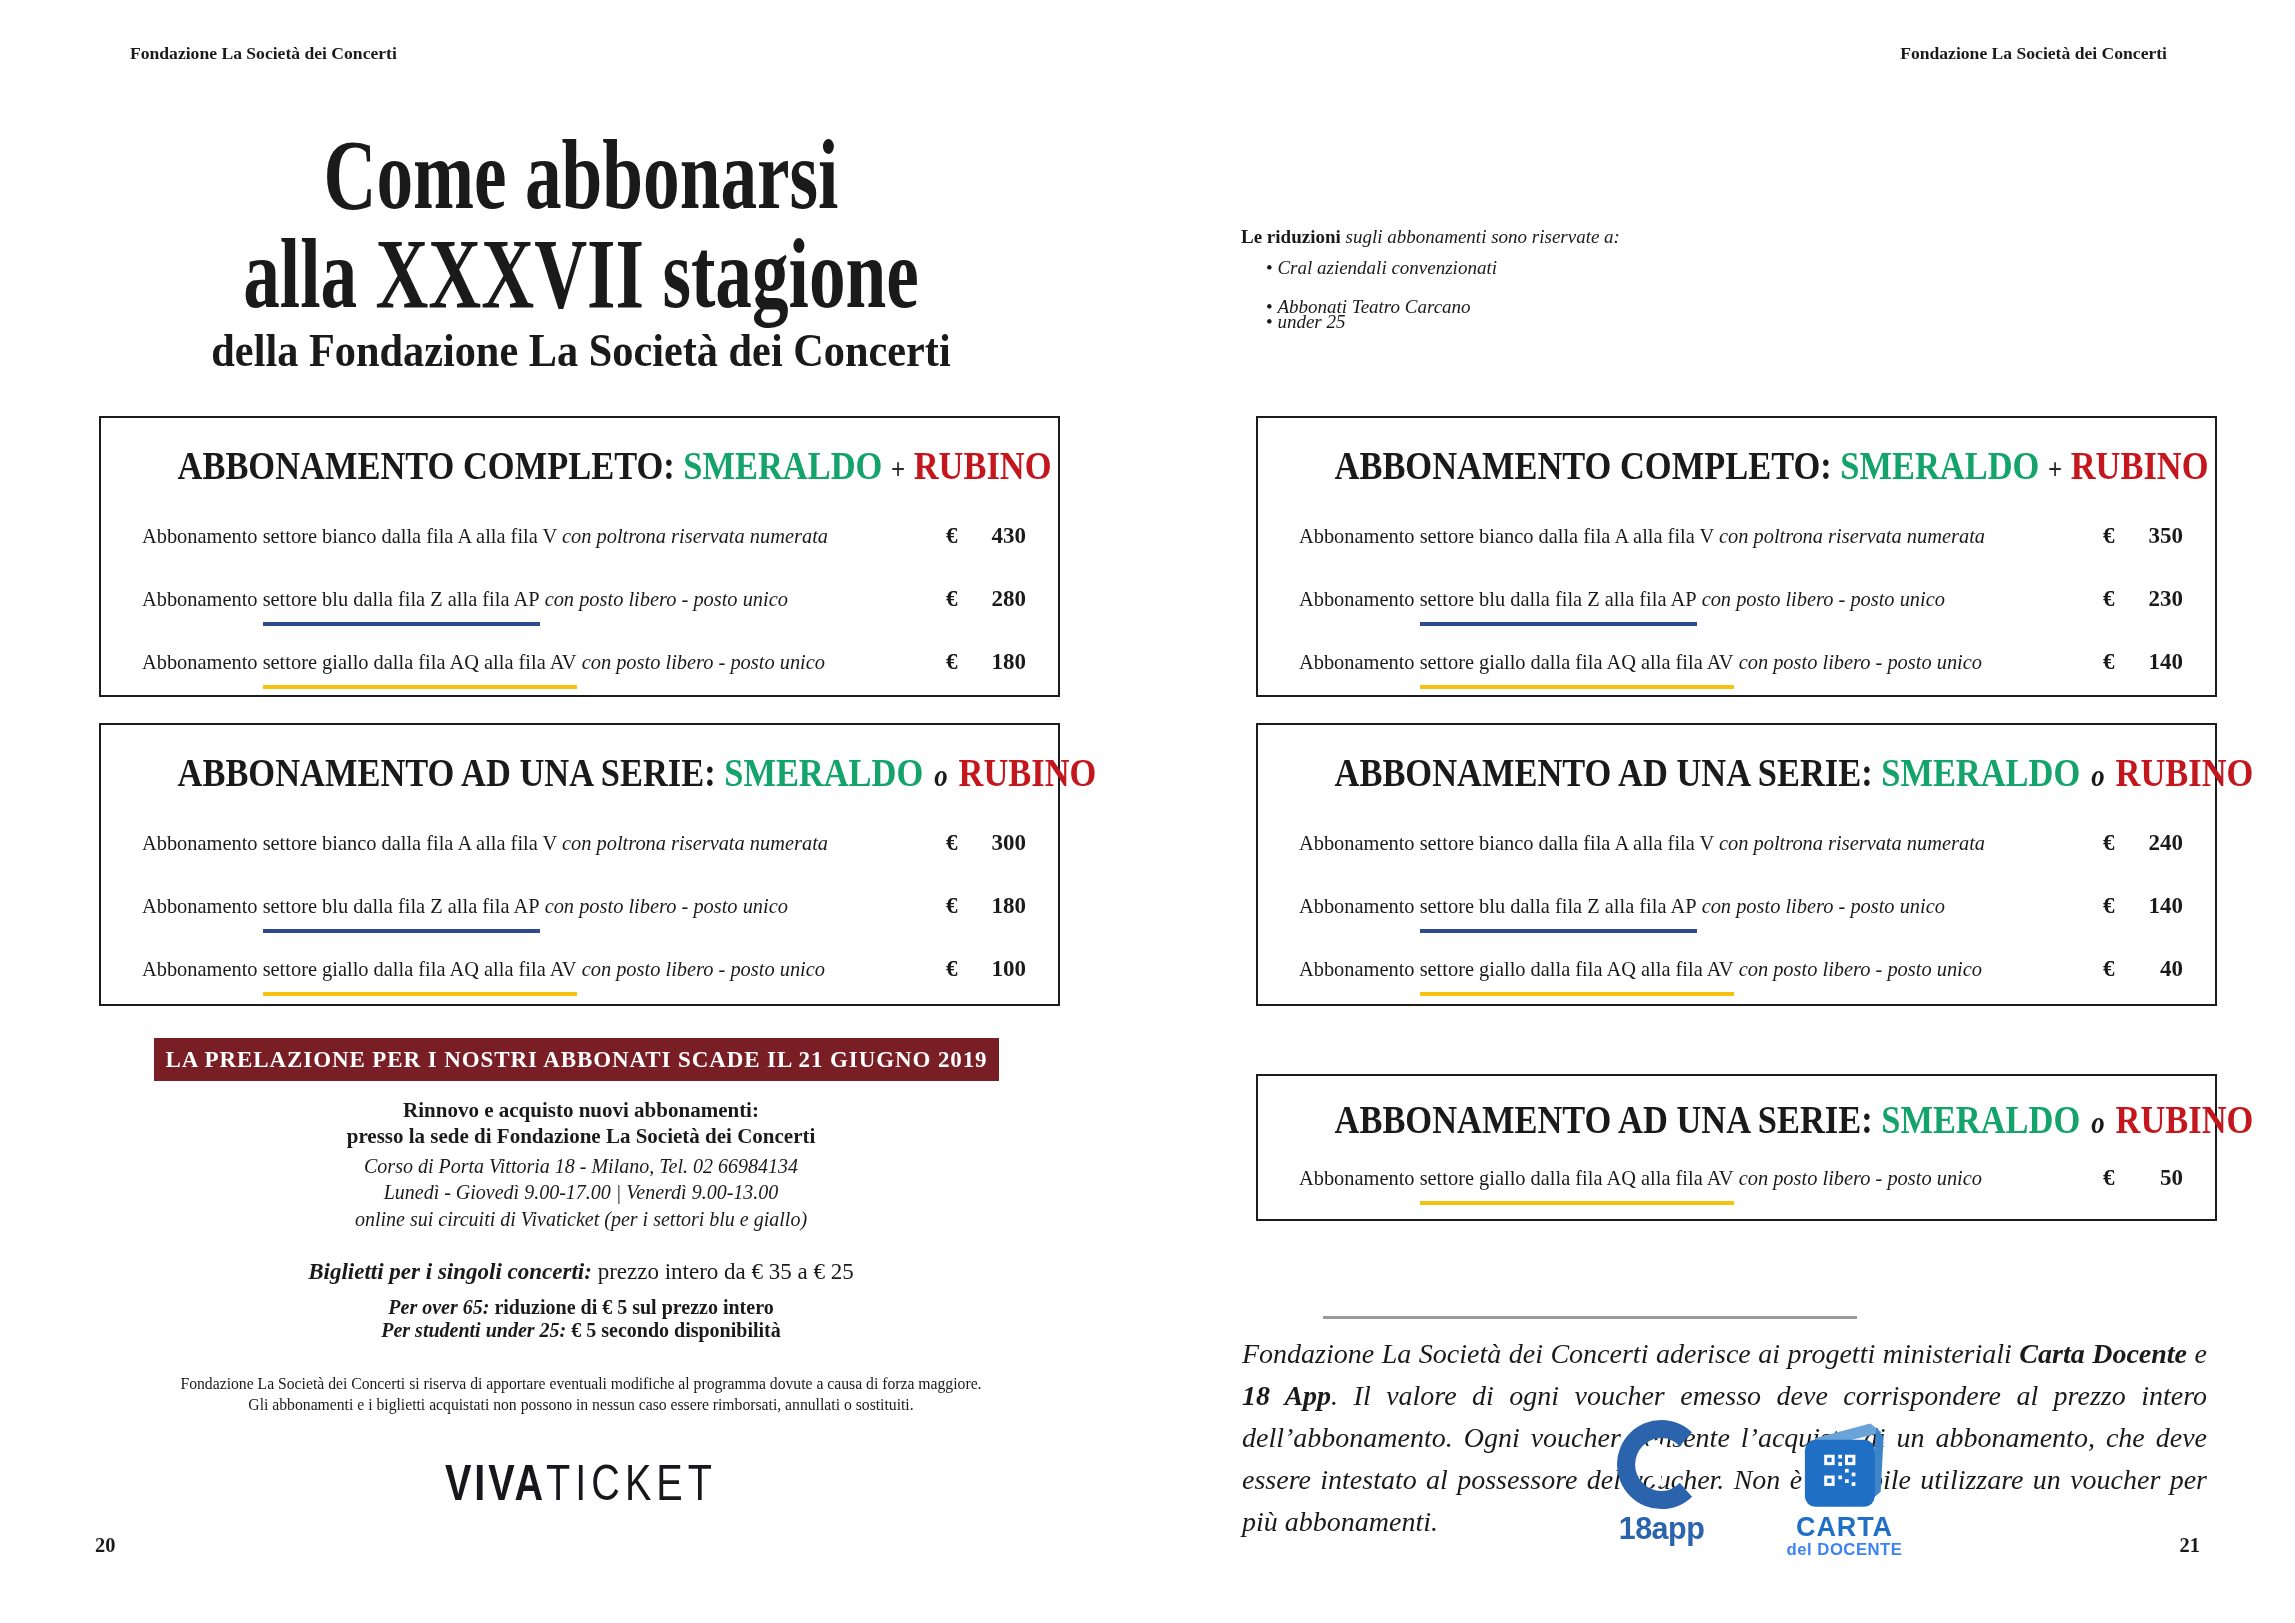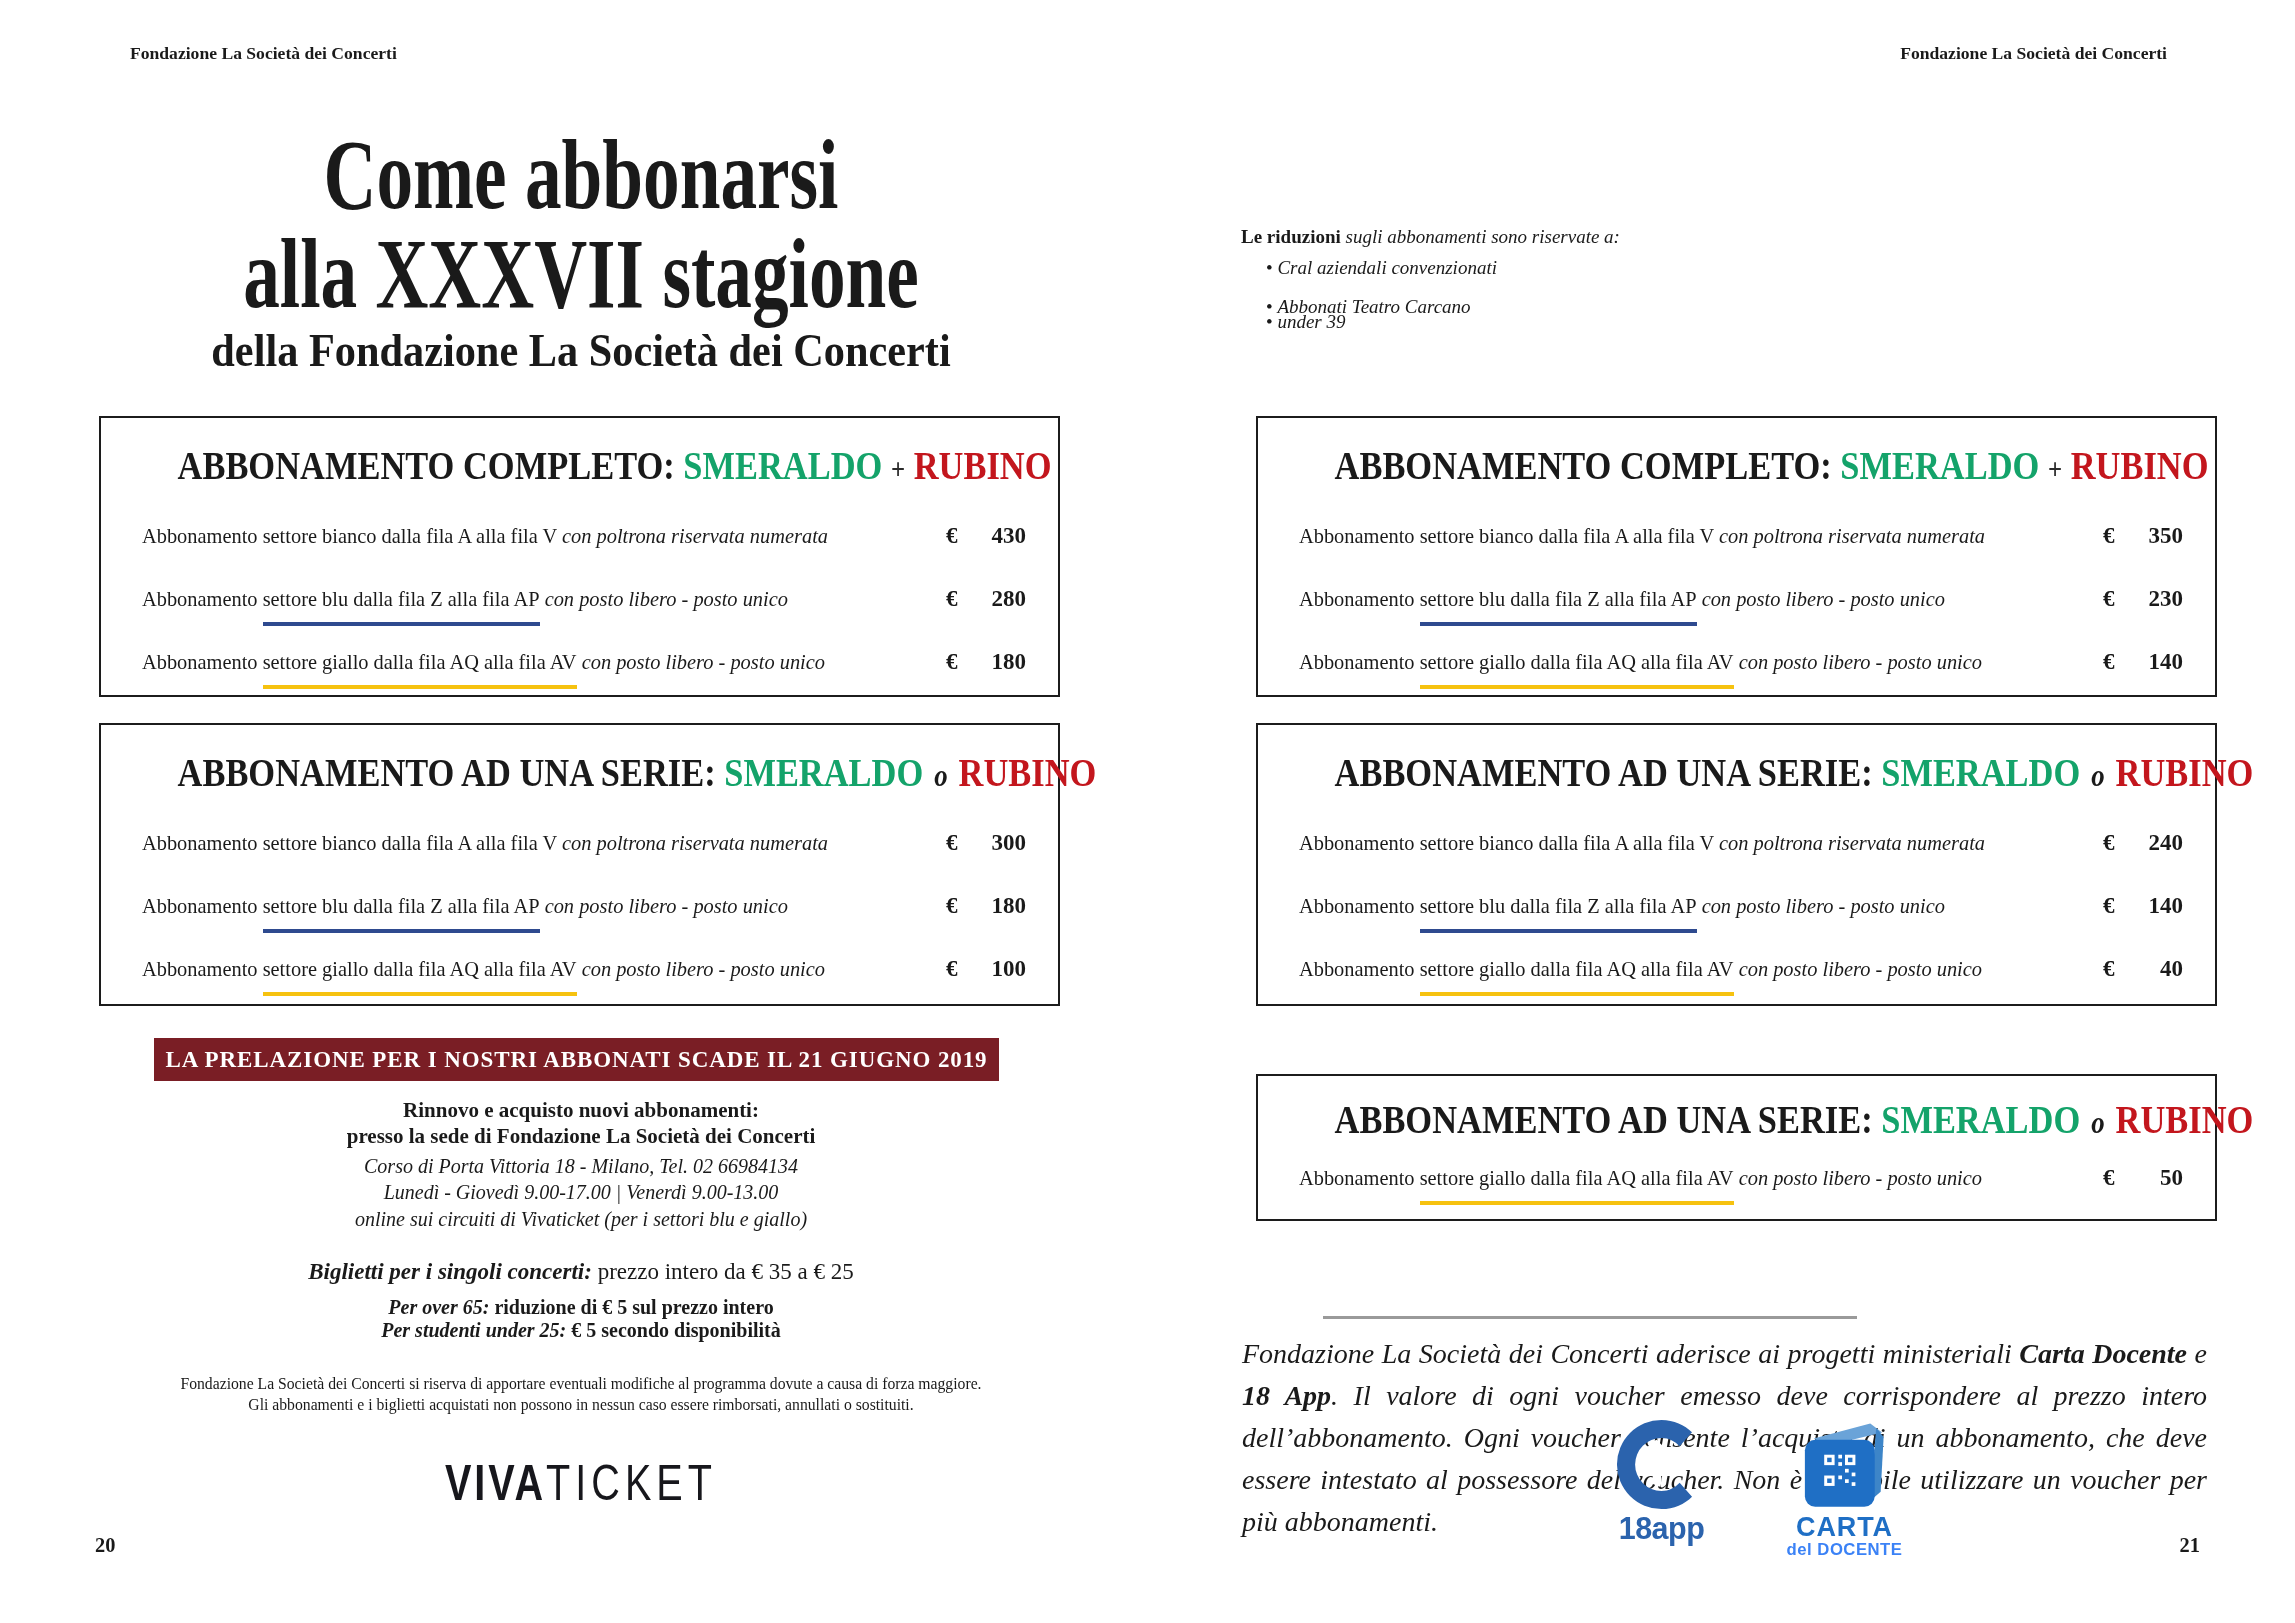--- a/index.html
+++ b/index.html
@@ -201,21 +201,21 @@
 
   <div class="abs pageno" style="left:95px;top:1534px;">20</div>
 
   <div class="abs running-head" style="right:128px;top:43px;">Fondazione La Società dei Concerti</div>
 
   <div class="abs reductions-lead">
     <span class="lead">Le riduzioni</span><span class="rest"> sugli abbonamenti sono riservate a:</span>
   </div>
   <div class="abs bullet-item" style="top:257px;">Cral aziendali convenzionati</div>
   <div class="abs bullet-item" style="top:284px;margin-top:12px;">Abbonati Teatro Carcano</div>
-  <div class="abs bullet-item" style="top:311px;">under 39</div>
+  <div class="abs bullet-item" style="top:311px;">under 25</div>
 
 
   <div class="abs pricebox" style="left:1256px;top:416px;width:957px;height:277px;">
     <div class="box-title">
       <span>ABBONAMENTO COMPLETO:</span>
       <span class="t-green">SMERALDO</span>
       <span class="sep-plus">+</span>
       <span class="t-red">RUBINO</span>
     </div>
     <div class="price-row" style="top:105px;">

